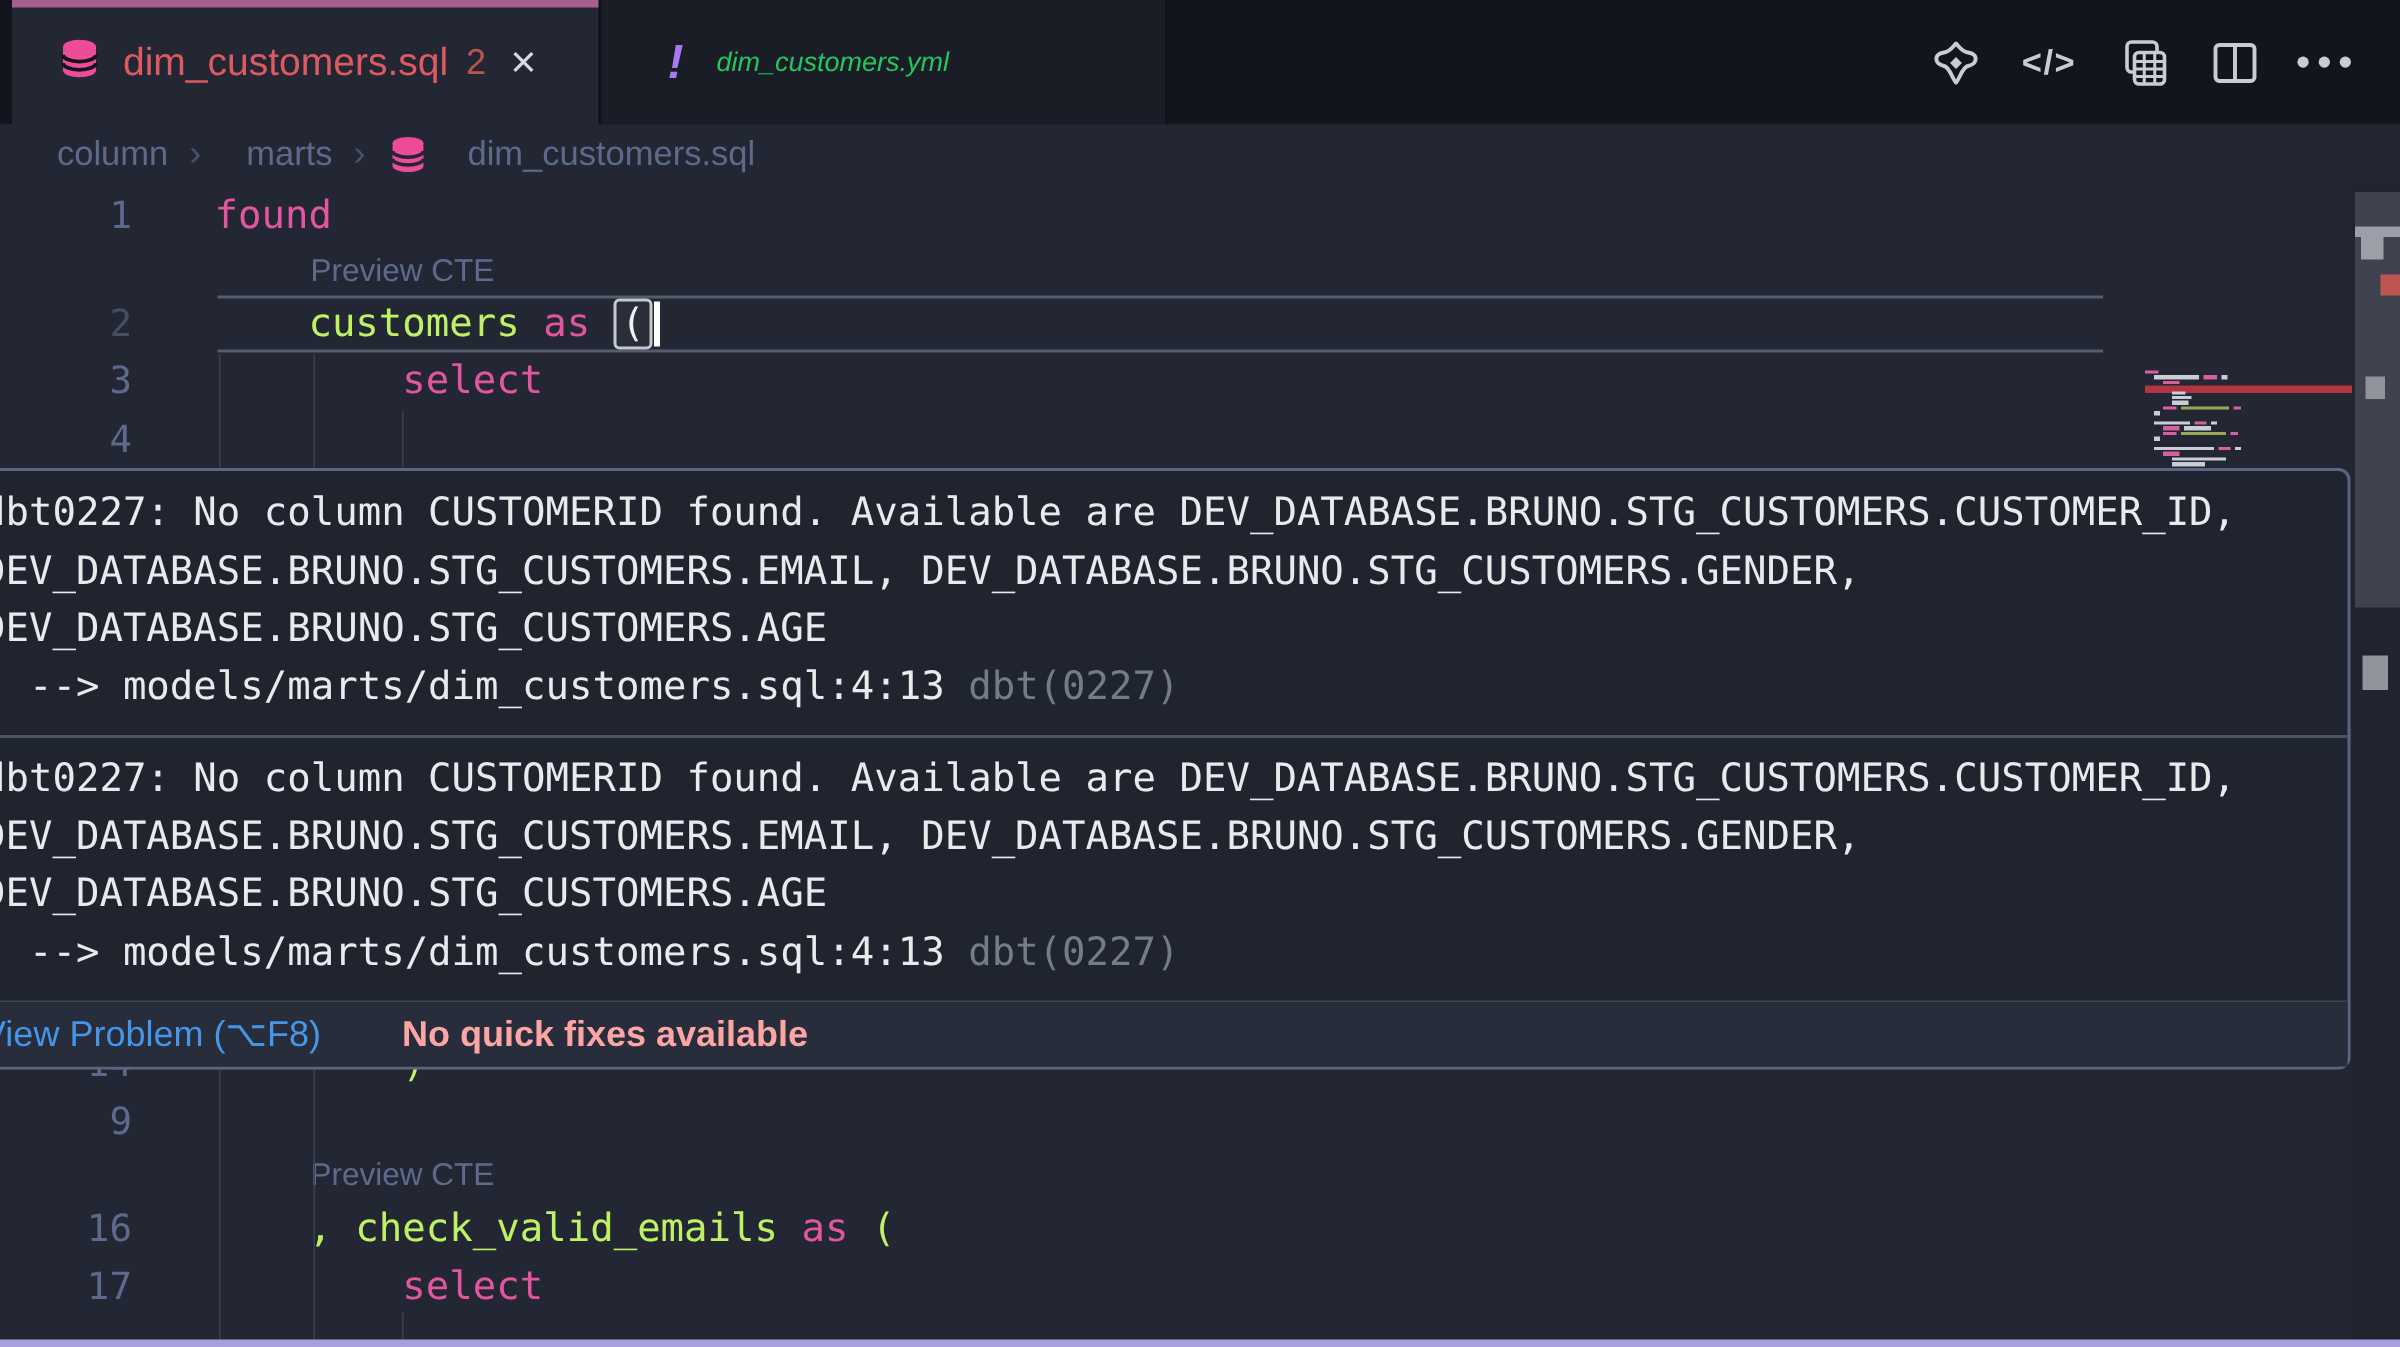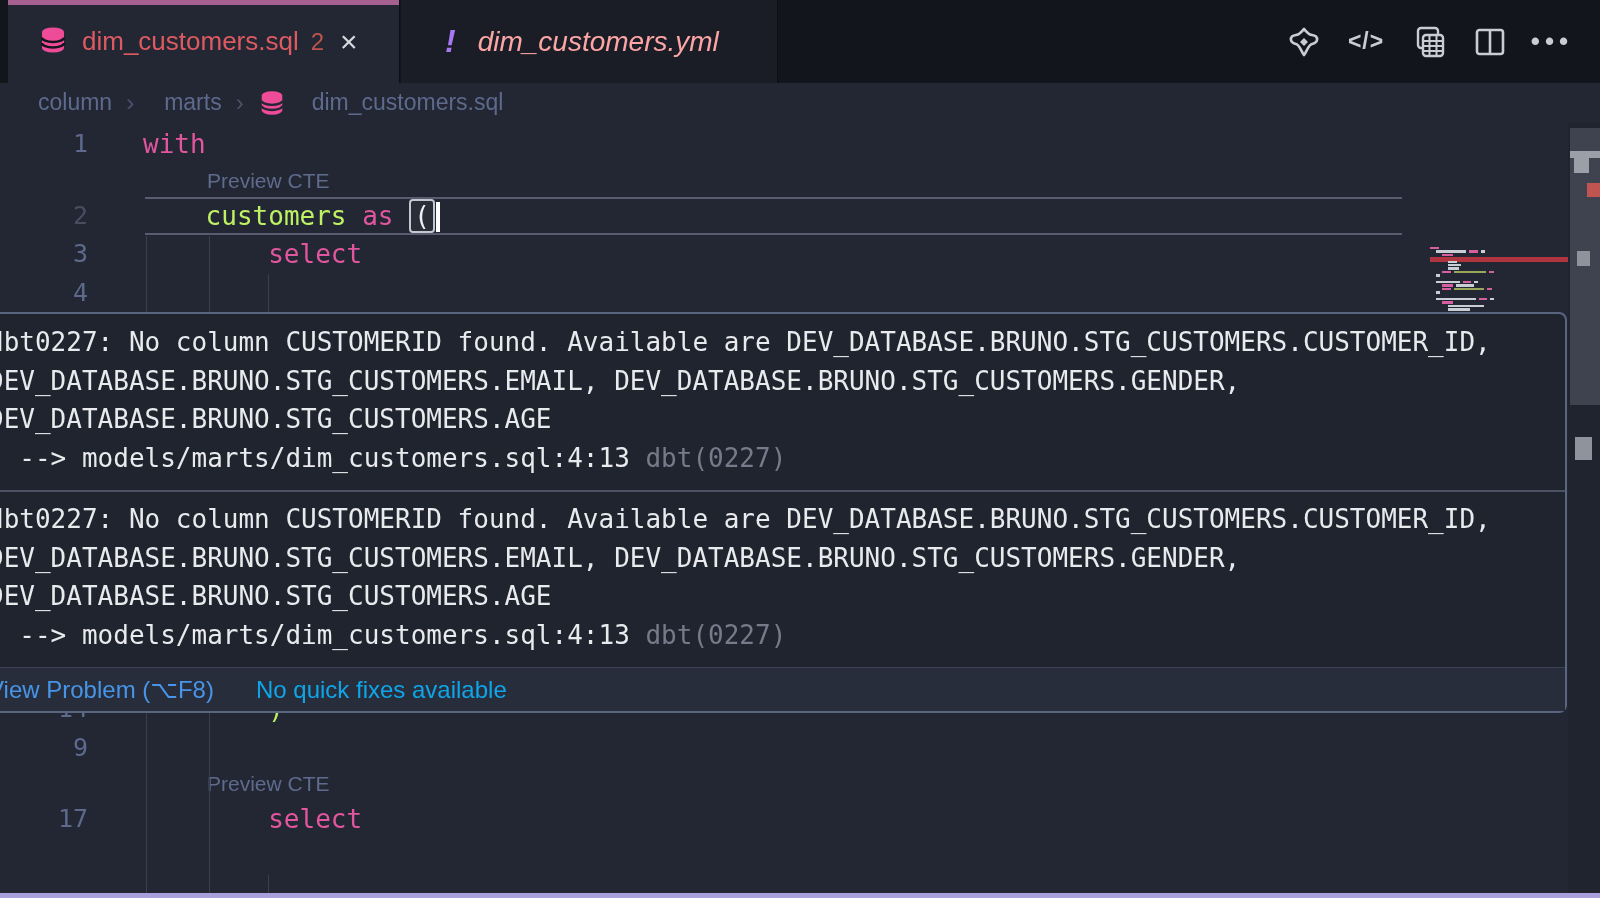--- a/index.html
+++ b/index.html
@@ -11,21 +11,21 @@
   .tabbar { position:absolute; left:0; top:0; width:1600px; height:83px; background:#13151c; }
   .tab { position:absolute; top:0; height:83px; display:flex; align-items:center; }
   .tab.active { left:8px; width:392px; background:#232734; border-right:1px solid #0d0f14; }
   .tab.inactive { left:401px; width:377px; background:#1a1d26; border-right:1px solid #0d0f14; }
   .tab-accent { position:absolute; left:0; top:0; width:100%; height:5px; background:#a5608f; }
   .tab .dbicon { margin-left:30px; margin-right:14px; }
   .tab-label-sql { font-size:26px; color:#dd5a60; }
   .tab-badge { font-size:24px; color:#bd554c; margin-left:12px; }
   .tab-close { font-size:30px; color:#d8dade; margin-left:16px; cursor:pointer; }
   .warn-glyph { font-size:32px; font-weight:bold; font-style:italic; color:#a678f2; margin-left:44px; margin-right:22px; }
-  .tab-label-yml { font-size:28px; font-style:italic; color:#fca5a5; }
+  .tab-label-yml { font-size:18px; font-style:italic; color:#22c55e; }
   .actions { position:absolute; right:30px; top:0; height:83px; display:flex; align-items:center; gap:26px; }
   .actions .icon { width:36px; height:36px; display:flex; align-items:center; justify-content:center;
                    color:#c9ccd4; cursor:pointer; }
   .code-glyph { font-size:23px; font-weight:bold; color:#c9ccd4; letter-spacing:1px; }
   .dots-glyph { font-size:26px; color:#c9ccd4; letter-spacing:5px; font-weight:bold; }
 
   
   .breadcrumb { position:absolute; left:0; top:83px; width:1600px; height:39px; background:#232734;
                 display:flex; align-items:center; font-size:23px; color:#5d6a8c; }
   .breadcrumb .crumb { margin-left:16px; cursor:pointer; }
@@ -70,21 +70,21 @@
   .hv-block { padding-top:9px; height:176px; }
   .hv-block.b2 { height:175px; padding-top:8px; }
   .hv-divider { height:2px; background:#4a5264; }
   .hv-msg { width:1565px; margin-left:8px; font-size:26px; line-height:38.5px; color:#e8eaed;
             white-space:pre-wrap; overflow-wrap:normal; }
   .hv-loc { margin-left:8px; font-size:26px; line-height:38.5px; color:#e8eaed; white-space:pre; }
   .hv-code { color:#747b8a; }
   .hv-footer { height:44px; background:#282d3b; border-top:1px solid #3c4354; display:flex;
                align-items:center; font-family:"Liberation Sans","DejaVu Sans",sans-serif; font-size:24px; }
   .hv-link { color:#4695e8; margin-left:8px; cursor:pointer; white-space:pre; }
-  .hv-hint { color:#0ea5e9; margin-left:42px; }
+  .hv-hint { color:#fca5a5; margin-left:54px;font-weight:bold; }
 
   .bottomline { position:absolute; left:0; top:893px; width:1600px; height:5px; background:#a89fdc; }
 </style>
 </head>
 <body>
 
 <div id="root">
 
   <div class="tabbar">
     <div class="tab active">
@@ -150,39 +150,40 @@
         <path d="M4,12.5 a11,4.5 0 0 0 22,0" stroke="#232734" stroke-width="2.5" fill="none"></path>
         <path d="M4,18 a11,4.5 0 0 0 22,0" stroke="#232734" stroke-width="2.5" fill="none"></path>
       </svg>
     </span>
     <span class="crumb">dim_customers.sql</span>
   </div>
 
   <div class="editor">
 
     <div class="code-block" id="top-block" style="top:3px;">
-        <div class="row"><span class="lnum">1</span><span class="content" style="left: 143px;"><span class="kw">with</span></span></div>
+        <div class="row"><span class="lnum">1</span><span class="content" style="left: 143px;"><span class="kw">found</span></span></div>
         <div class="lens">
           <span>Preview CTE</span>
         </div>
         <div class="row active"><div class="linebox"></div><span class="lnum">2</span><span class="content" style="left: 205.612px;"><span class="txt">customers </span><span class="kw">as </span><span class="bracket">(</span><span class="caret"></span></span></div>
         <div class="row"><span class="lnum">3</span><span class="content" style="left: 268.224px;"><span class="kw">select</span></span></div>
         <div class="row"><span class="lnum">4</span></div>
       </div>
 
     <div class="iguide" style="left:146px; top:114px; height:76px;"></div>
     <div class="iguide" style="left:209px; top:114px; height:76px;"></div>
     <div class="iguide" style="left:268px; top:152px; height:38px;"></div>
 
     <div class="code-block" id="bottom-block" style="top:568px;">
         <div class="row"><span class="lnum">14</span><span class="content" style="left: 268.224px;"><span class="txt">)</span></span></div>
         <div class="row"><span class="lnum">9</span><span class="content" style="left: 143px;"></span></div>
         <div class="lens">
           <span>Preview CTE</span>
         </div>
+        <div class="row"><span class="lnum">16</span><span class="content" style="left: 205.612px;"><span class="txt">, check_valid_emails </span><span class="kw">as </span><span class="txt">(</span></span></div>
         <div class="row"><span class="lnum">17</span><span class="content" style="left: 268.224px;"><span class="kw">select</span></span></div>
       </div>
 
     <div class="iguide" style="left:146px; top:591px; height:180px;"></div>
     <div class="iguide" style="left:209px; top:591px; height:180px;"></div>
     <div class="iguide" style="left:268px; top:753px; height:18px;"></div>
 
     <div class="minimap" id="minimap">
         <div class="mrow" style="top: 0px;">
           <div class="mseg" style="left: 0px; width: 9px; background: rgb(216, 95, 159);"></div>

